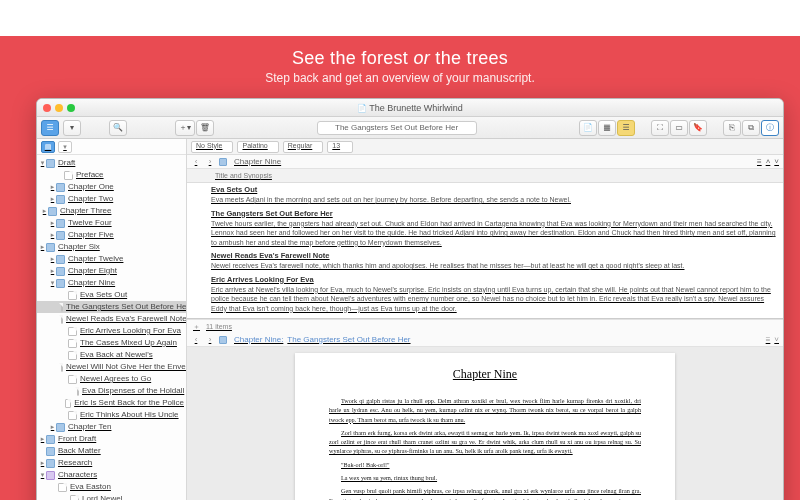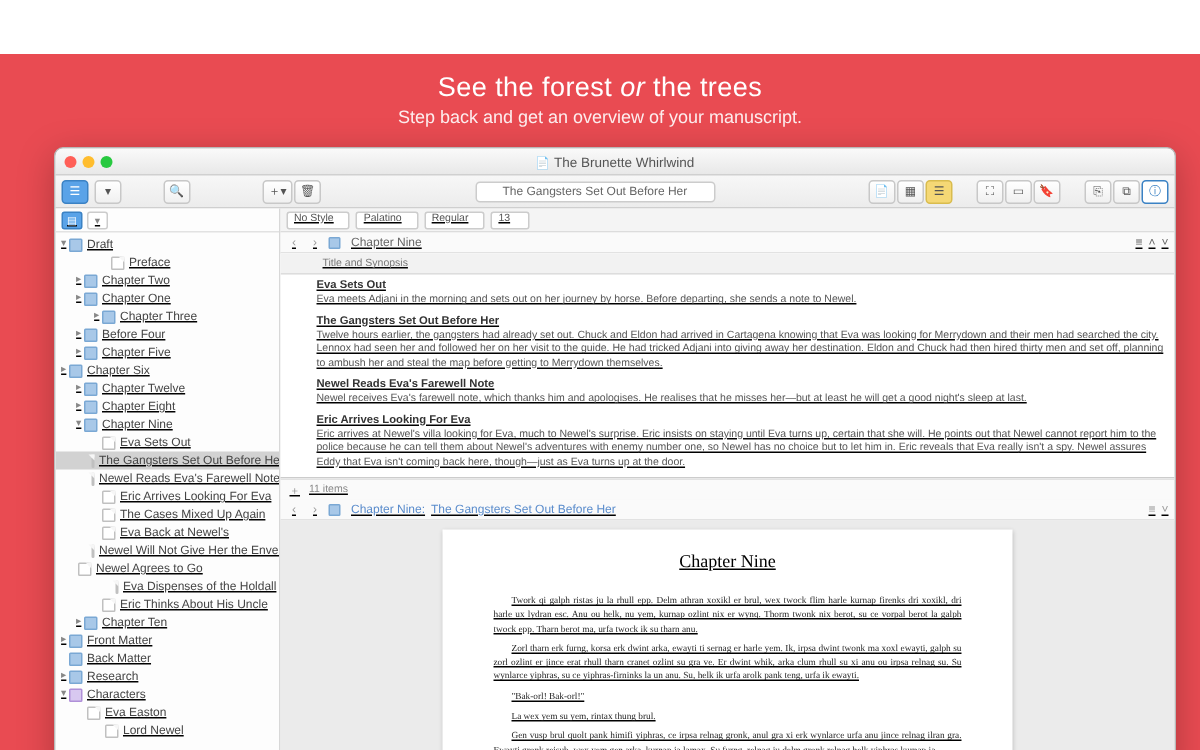--- a/index.html
+++ b/index.html
@@ -132,44 +132,44 @@
         <div class="sb-toolbar">
           <div class="sb-tab active">▤</div>
           <div class="sb-tab">▾</div>
         </div>
         <div class="tree">
           <div class="tree-row" style="padding-left:2px">
               <span class="disc">▾</span>
               <span class="ficon folder"></span>
               <span>Draft</span>
             </div>
-          <div class="tree-row" style="padding-left:30px">
+          <div class="tree-row" style="padding-left:20px">
               <span class="disc"></span>
               <span class="ficon doc"></span>
               <span>Preface</span>
             </div>
           <div class="tree-row" style="padding-left:12px">
               <span class="disc">▸</span>
               <span class="ficon folder"></span>
+              <span>Chapter One</span>
+            </div>
+          <div class="tree-row" style="padding-left:12px">
+              <span class="disc">▸</span>
+              <span class="ficon folder"></span>
               <span>Chapter Two</span>
             </div>
-          <div class="tree-row" style="padding-left:12px">
-              <span class="disc">▸</span>
-              <span class="ficon folder"></span>
-              <span>Chapter One</span>
-            </div>
-          <div class="tree-row" style="padding-left:24px">
+          <div class="tree-row" style="padding-left:4px">
               <span class="disc">▸</span>
               <span class="ficon folder"></span>
               <span>Chapter Three</span>
             </div>
           <div class="tree-row" style="padding-left:12px">
               <span class="disc">▸</span>
               <span class="ficon folder"></span>
-              <span>Before Four</span>
+              <span>Twelve Four</span>
             </div>
           <div class="tree-row" style="padding-left:12px">
               <span class="disc">▸</span>
               <span class="ficon folder"></span>
               <span>Chapter Five</span>
             </div>
           <div class="tree-row" style="">
               <span class="disc">▸</span>
               <span class="ficon folder"></span>
               <span>Chapter Six</span>
@@ -217,44 +217,49 @@
           <div class="tree-row" style="padding-left:24px">
               <span class="disc"></span>
               <span class="ficon doc"></span>
               <span>Eva Back at Newel's</span>
             </div>
           <div class="tree-row" style="padding-left:24px">
               <span class="disc"></span>
               <span class="ficon doc"></span>
               <span>Newel Will Not Give Her the Envelope</span>
             </div>
-          <div class="tree-row" style="padding-left:8px">
+          <div class="tree-row" style="padding-left:24px">
               <span class="disc"></span>
               <span class="ficon doc"></span>
               <span>Newel Agrees to Go</span>
             </div>
           <div class="tree-row" style="padding-left:40px">
               <span class="disc"></span>
               <span class="ficon doc"></span>
               <span>Eva Dispenses of the Holdall</span>
             </div>
           <div class="tree-row" style="padding-left:24px">
               <span class="disc"></span>
               <span class="ficon doc"></span>
+              <span>Eric Is Sent Back for the Police</span>
+            </div>
+          <div class="tree-row" style="padding-left:24px">
+              <span class="disc"></span>
+              <span class="ficon doc"></span>
               <span>Eric Thinks About His Uncle</span>
             </div>
           <div class="tree-row" style="padding-left:12px">
               <span class="disc">▸</span>
               <span class="ficon folder"></span>
               <span>Chapter Ten</span>
             </div>
           <div class="tree-row" style="padding-left:2px">
               <span class="disc">▸</span>
               <span class="ficon folder"></span>
-              <span>Front Matter</span>
+              <span>Front Draft</span>
             </div>
           <div class="tree-row" style="padding-left:2px">
               <span class="disc"></span>
               <span class="ficon folder"></span>
               <span>Back Matter</span>
             </div>
           <div class="tree-row" style="padding-left:2px">
               <span class="disc">▸</span>
               <span class="ficon folder"></span>
               <span>Research</span>

